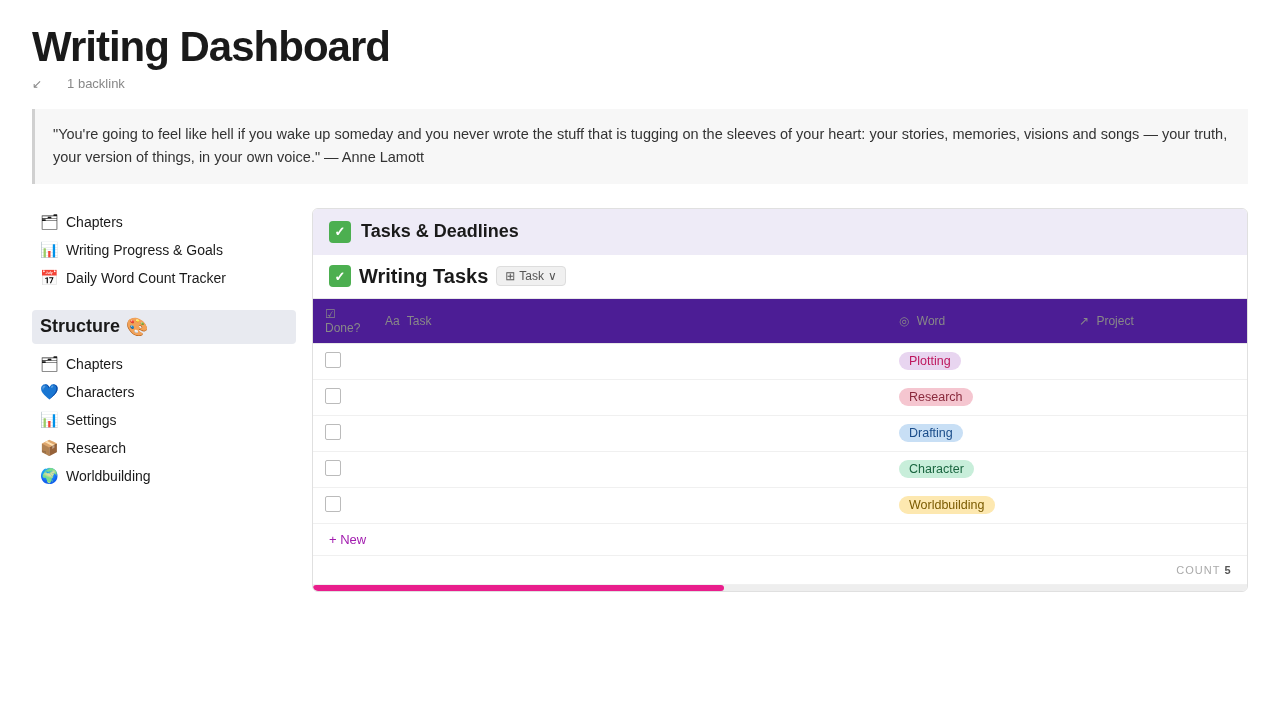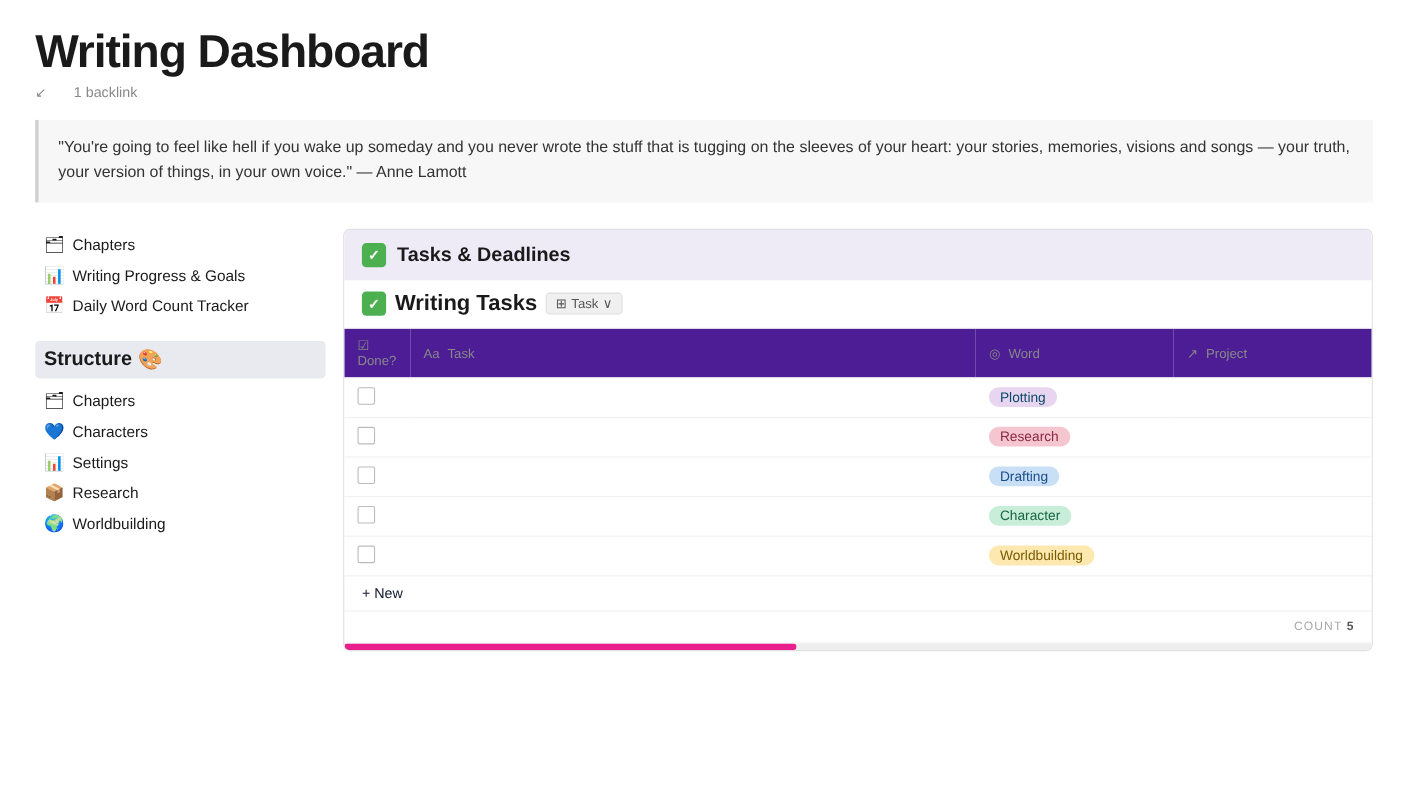--- a/index.html
+++ b/index.html
@@ -177,28 +177,28 @@
       display: inline-block;
       cursor: pointer;
     }
     .type-badge {
       display: inline-block;
       padding: 2px 10px;
       border-radius: 12px;
       font-size: 12.5px;
       font-weight: 500;
     }
-    .type-plotting   { background: #e8d5f0; color: #0c4a6e; }
+    .type-plotting   { background: #e8d5f0; color: #be185d; }
     .type-research   { background: #f5c6d0; color: #8a2a3d; }
     .type-drafting   { background: #c8dff5; color: #1a4d8a; }
     .type-character  { background: #c8eeda; color: #1a6640; }
     .type-worldbuilding { background: #fde8b0; color: #7a5a00; }
     .add-new-row {
       padding: 8px 16px;
-      color: #0f172a;
+      color: #a21caf;
       font-size: 13px;
       cursor: pointer;
       display: flex;
       align-items: center;
       gap: 6px;
       border-bottom: 1px solid #f0f0f0;
     }
     .count-row {
       padding: 8px 16px;
       display: flex;

